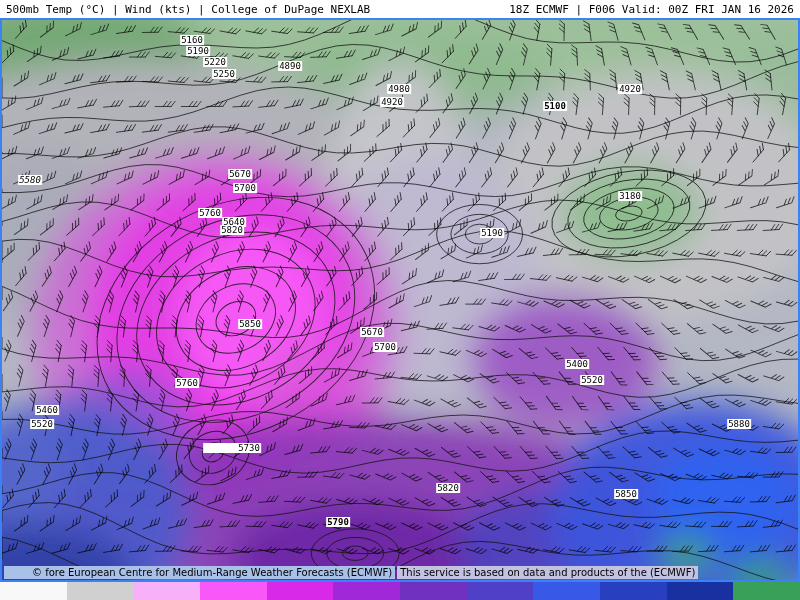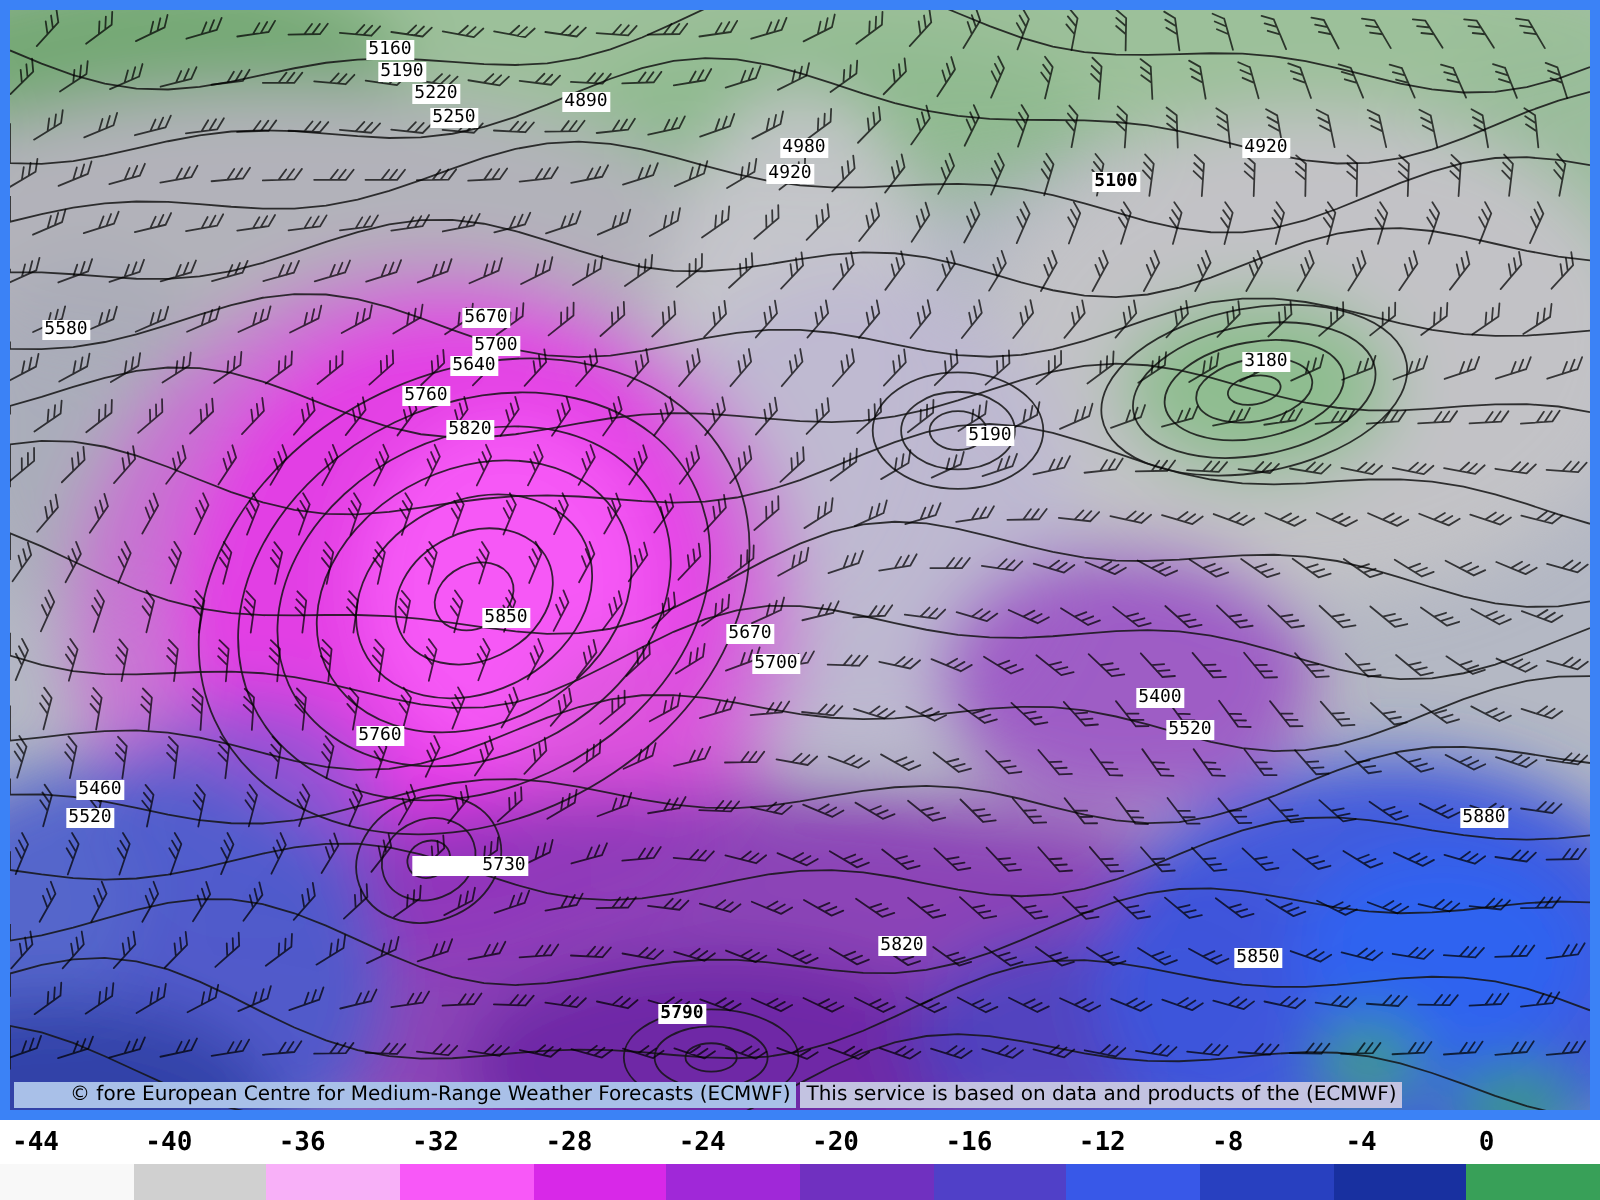--- a/index.html
+++ b/index.html
@@ -1,41 +1,45 @@
 <!DOCTYPE html>
 <html><head>
 <meta charset="utf-8">
 <style>
   *{margin:0;padding:0;box-sizing:border-box}
   html,body{width:800px;height:600px;overflow:hidden;background:#fff;
     font-family:"DejaVu Sans Mono","Liberation Mono",monospace;color:#000}
   .app{width:800px;height:600px;display:flex;flex-direction:column}
   header{height:18px;flex:0 0 18px;display:flex;justify-content:space-between;
     align-items:center;padding:0 6px;font-size:11px;white-space:nowrap;background:#fff}
-  .map{position:relative;flex:1 1 auto;border:5px solid #3b82f6;overflow:hidden;background:#701a75}
+  .map{position:relative;flex:1 1 auto;border:2px solid #3b82f6;overflow:hidden;background:#701a75}
   .map svg{position:absolute;inset:0;width:100%;height:100%}
   #contours path,#contours ellipse{fill:none;stroke:#141414;stroke-width:0.9;opacity:.85}
   #barbs path{fill:none;stroke:#000;stroke-width:0.9;opacity:.72;stroke-linecap:round}
   #labels{position:absolute;inset:0;pointer-events:none}
   .hlabel{position:absolute;transform:translate(-50%,-50%);font-size:9px;line-height:10px;
     background:#fff;padding:0 1px;white-space:nowrap;color:#000}
   .attribution{position:absolute;left:2px;bottom:1px;display:flex;gap:2px;
     font-family:"DejaVu Sans","Liberation Sans",sans-serif;font-size:10px;line-height:13px}
   .attribution span{padding:0 3px;color:#000;white-space:nowrap}
   .cb-ticks{flex:0 0 22px;display:flex;align-items:center;background:#fff;
     font-size:13px;font-weight:600}
   .cb-ticks span{flex:1;text-align:left;padding-left:6px}
   .cb-strip{flex:0 0 18px;display:flex}
   .cb-strip span{flex:1}
 </style>
 </head>
 <body>
 
 <div class="app">
 
+  <header>
+    <span>500mb Temp (°C) | Wind (kts) | College of DuPage NEXLAB</span>
+    <span>18Z ECMWF | F006 Valid: 00Z FRI JAN 16 2026</span>
+  </header>
 
   <div class="map">
     <svg id="mapsvg" viewBox="0 0 800 544" preserveAspectRatio="none">
       <defs>
         <filter id="blur" x="-40%" y="-40%" width="180%" height="180%">
           <feGaussianBlur stdDeviation="16"></feGaussianBlur>
         </filter>
       </defs>
       <rect width="800" height="544" fill="#b4b8c4"></rect>
       <g id="shading" filter="url(#blur)">
@@ -783,22 +787,22 @@
         <span class="hlabel" style="left: 190px; top: 20px;">5160</span>
         <span class="hlabel" style="left: 196px; top: 31px;">5190</span>
         <span class="hlabel" style="left: 213px; top: 42px;">5220</span>
         <span class="hlabel" style="left: 222px; top: 54px;">5250</span>
         <span class="hlabel" style="left: 288px; top: 46px;">4890</span>
         <span class="hlabel" style="left: 397px; top: 69px;">4980</span>
         <span class="hlabel" style="left: 390px; top: 82px;">4920</span>
         <span class="hlabel" style="left: 553px; top: 86px; font-weight: bold;">5100</span>
         <span class="hlabel" style="left: 628px; top: 69px;">4920</span>
         <span class="hlabel" style="left: 628px; top: 176px;">3180</span>
-        <span class="hlabel" style="left: 28px; top: 160px;">5580</span>
-        <span class="hlabel" style="left: 232px; top: 130px; margin-top: 48px;">5640</span>
+        <span class="hlabel" style="left: 28px; top: 160px; font-style: italic;">5580</span>
+        <span class="hlabel" style="left: 232px; top: 154px; margin-top: 48px;">5640</span>
         <span class="hlabel" style="left: 238px; top: 154px;">5670</span>
         <span class="hlabel" style="left: 243px; top: 168px;">5700</span>
         <span class="hlabel" style="left: 208px; top: 193px;">5760</span>
         <span class="hlabel" style="left: 230px; top: 210px;">5820</span>
         <span class="hlabel" style="left: 248px; top: 304px;">5850</span>
         <span class="hlabel" style="left: 490px; top: 213px;">5190</span>
         <span class="hlabel" style="left: 370px; top: 312px;">5670</span>
         <span class="hlabel" style="left: 383px; top: 327px;">5700</span>
         <span class="hlabel" style="left: 575px; top: 344px; text-align: right;">5400</span>
         <span class="hlabel" style="left: 590px; top: 360px;">5520</span>
@@ -811,34 +815,20 @@
         <span class="hlabel" style="left: 624px; top: 474px;">5850</span>
         <span class="hlabel" style="left: 737px; top: 404px;">5880</span>
       </div>
 
     <div class="attribution">
       <span style="background: rgb(169, 192, 232); padding-left: 28px;">© fore European Centre for Medium-Range Weather Forecasts (ECMWF)</span>
       <span style="background: rgb(195, 195, 225);">This service is based on data and products of the (ECMWF)</span>
     </div>
   </div>
 
-  <div class="cb-ticks" id="cb-ticks">
-      <span>-44</span>
-      <span>-40</span>
-      <span>-36</span>
-      <span>-32</span>
-      <span>-28</span>
-      <span>-24</span>
-      <span>-20</span>
-      <span>-16</span>
-      <span>-12</span>
-      <span>-8</span>
-      <span>-4</span>
-      <span>0</span>
-    </div>
   <div class="cb-strip" id="cb-strip">
       <span style="background: rgb(248, 248, 248);"></span>
       <span style="background: rgb(208, 208, 208);"></span>
       <span style="background: rgb(248, 176, 248);"></span>
       <span style="background: rgb(248, 88, 248);"></span>
       <span style="background: rgb(216, 40, 232);"></span>
       <span style="background: rgb(160, 40, 216);"></span>
       <span style="background: rgb(112, 48, 192);"></span>
       <span style="background: rgb(80, 64, 200);"></span>
       <span style="background: rgb(56, 88, 232);"></span>

